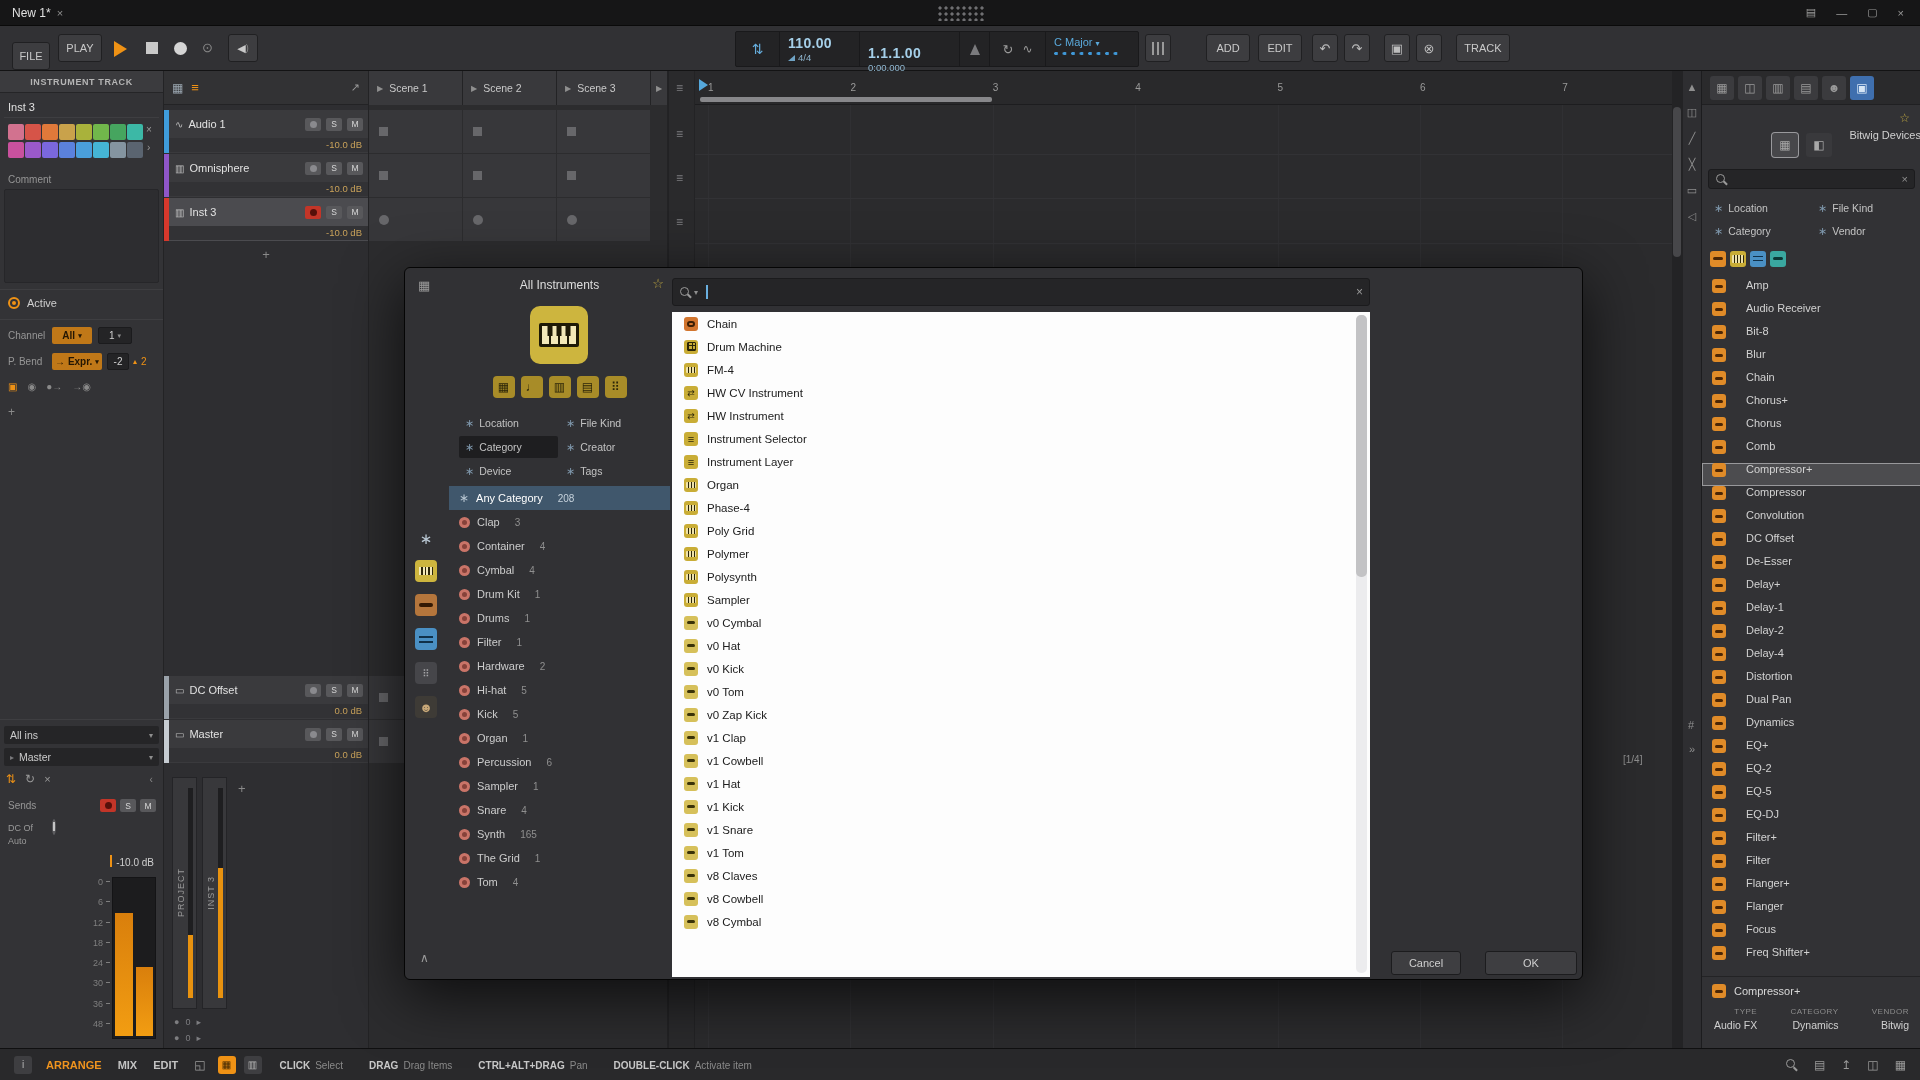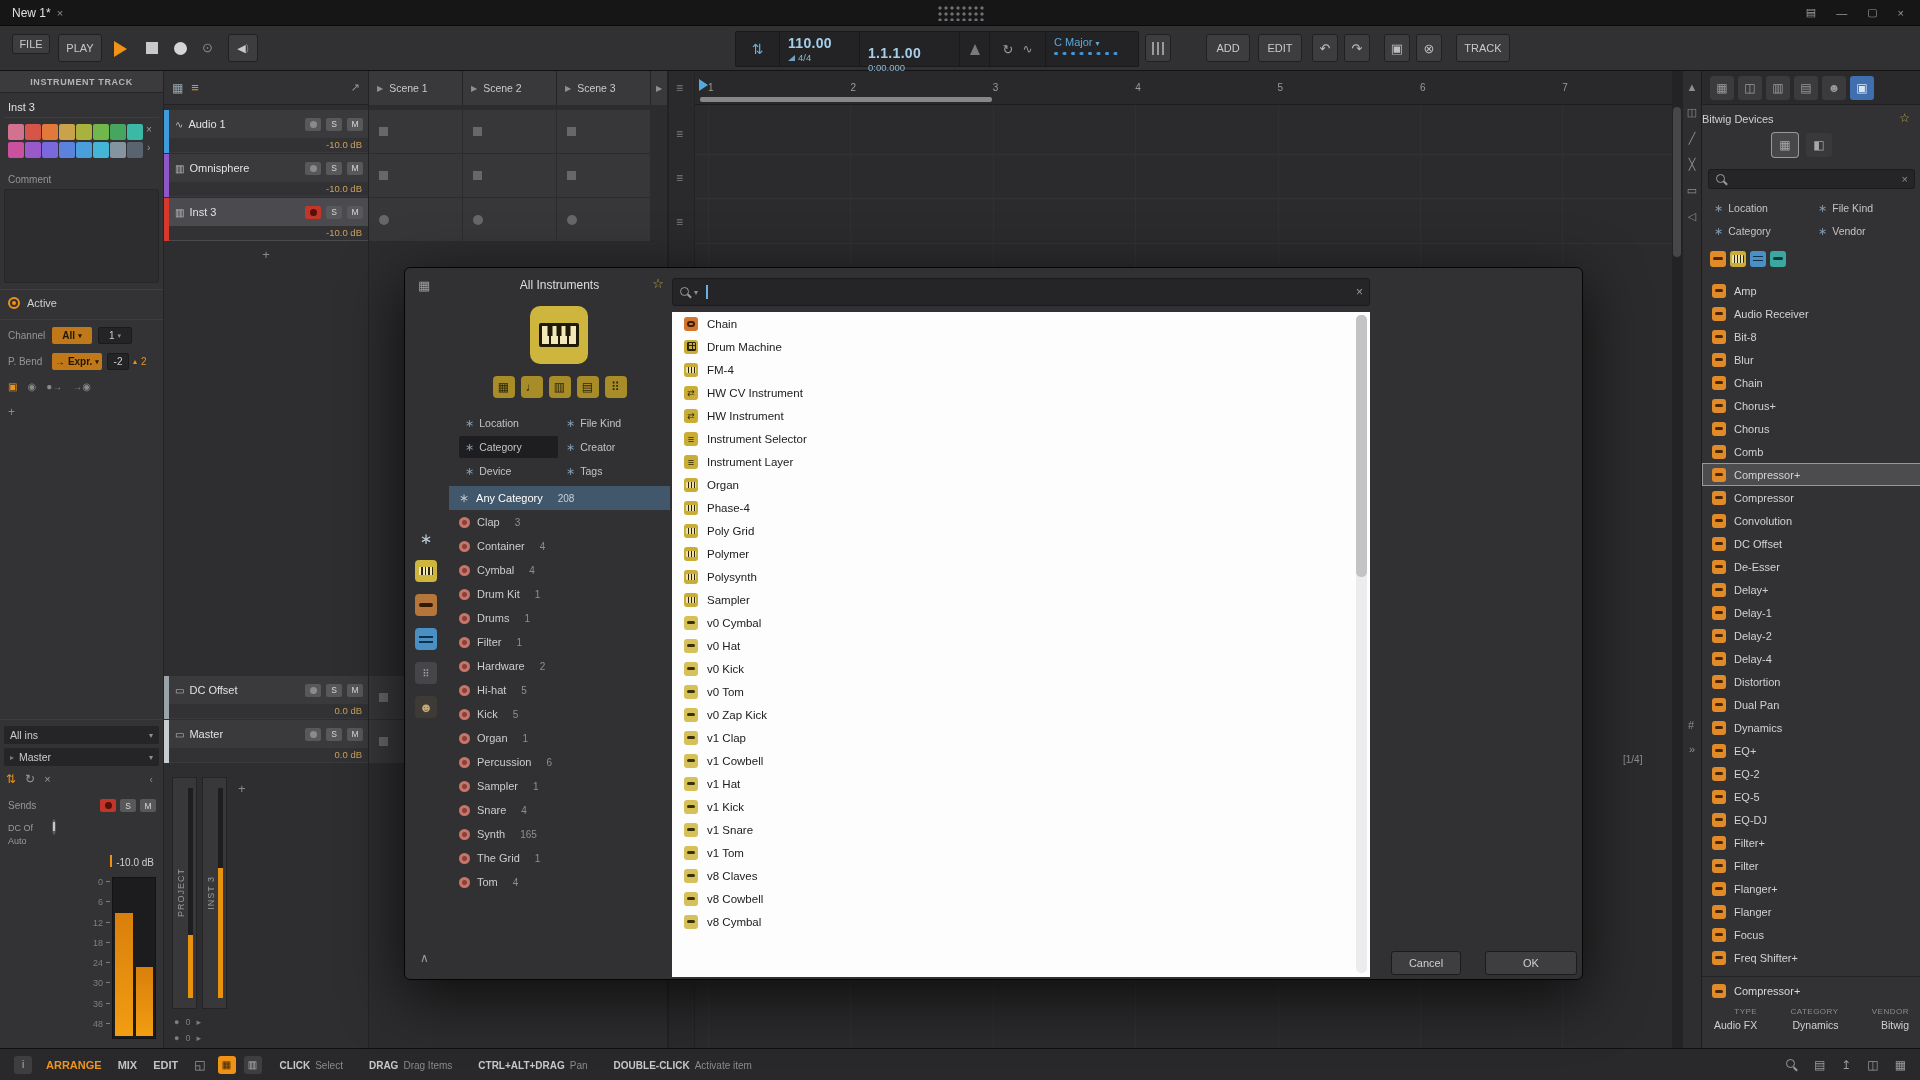--- a/index.html
+++ b/index.html
@@ -102,21 +102,21 @@
 
   
   .btab { width:24px; height:24px; border-radius:3px; background:#3b3b3e; display:flex; align-items:center; justify-content:center; color:#9a9a9a; font-size:12px; }
   .btab.blue { background:#3f6fae; color:#d5e5f5; }
   .btog { width:26px; height:24px; border-radius:3px; background:#39393c; display:flex; align-items:center; justify-content:center; color:#a8a8a8; font-size:12px; }
   .btog.on { background:#47474a; box-shadow:0 0 0 1px #99999c; }
   .searchbox { background:#252527; border:1px solid #1b1b1d; border-radius:3px; display:flex; align-items:center; padding:0 6px; gap:6px; }
   .ast { color:#7f98ad; font-size:11px; }
   .fcell { height:22px; display:flex; align-items:center; gap:5px; padding-left:6px; font-size:10.5px; color:#c3c3c3; }
   .fcell.on { background:#1e1e20; border-radius:2px; }
-  .brow { height:23px; display:flex; align-items:center; gap:8px; padding-left:10px; }
+  .brow { height:23px; display:flex; gap:20px; padding-left:10px; }
   .brow.sel { background:#4c4c4f; box-shadow:inset 0 0 0 1px #98989b; }
   .bname { font-size:11px; color:#d2d2d2; white-space:nowrap; }
   .fcol .l { font-size:8px; color:#8c8c8c; letter-spacing:.5px; }
   .fcol .v { font-size:10.5px; color:#d0d0d0; margin-top:3px; }
 
   
   .popup { background:#313134; border:1px solid #050505; border-radius:6px; box-shadow:0 16px 60px rgba(0,0,0,.7); z-index:50; }
   .devtab { width:22px; height:22px; border-radius:4px; display:flex; align-items:center; justify-content:center; position:relative; }
   .devtab.gold { background:#cdb53e; } .devtab.gold::after { content:""; position:absolute; left:4px; right:4px; top:7px; bottom:7px; background:repeating-linear-gradient(90deg,#f3e9b8 0 2px,#2b2508 2px 3.5px); }
   .devtab.samp { background:#b5763c; } .devtab.samp::after { content:""; position:absolute; left:4px; right:4px; top:8.5px; height:4px; border-radius:2px; background:#331904; }
@@ -160,21 +160,21 @@
     <div class="abs dots" style="left:938px;top:6px;width:46px;height:15px"></div>
     <div class="abs flex" style="right:16px;top:0;height:100%;gap:20px">
       <span class="wic">▤</span>
       <span class="wic">—</span>
       <span class="wic">▢</span>
       <span class="wic">×</span>
     </div>
   </div>
 
   <div class="abs transport" style="left:0;top:26px;width:1920px;height:45px">
-    <div class="btn abs" style="left:12px;top:8px;width:38px;height:20px">FILE</div>
+    <div class="btn abs" style="left:12px;top:16px;width:38px;height:28px">FILE</div>
     <div class="btn abs" style="left:58px;top:8px;width:44px;height:28px">PLAY</div>
     <span class="abs tri-play" style="left:114px;top:15px"></span>
     <span class="abs sq-stop" style="left:146px;top:16px"></span>
     <span class="abs c-rec" style="left:174px;top:16px"></span>
     <span class="abs" style="left:202px;top:14px;color:#8a8a8a;font-size:13px">⊙</span>
     <div class="btn abs" style="left:228px;top:8px;width:30px;height:28px">
         <span style="color:#c9c9c9;font-size:11px">◀</span>
         <span style="color:#8a8a8a;font-size:9px">)</span>
       </div>
 
@@ -575,21 +575,21 @@
 
     <div class="abs" style="left:1701px;top:0;width:219px;height:977px;background:#323235;border-left:1px solid #1c1c1e">
       <div class="flex" style="height:34px;padding:0 8px;gap:4px;background:#2a2a2c;border-bottom:1px solid #202022">
         <span class="btab">▦</span>
         <span class="btab">◫</span>
         <span class="btab">▥</span>
         <span class="btab">▤</span>
         <span class="btab">☻</span>
         <span class="btab blue">▣</span>
       </div>
-      <div class="abs" style="left:0;top:42px;width:219px;text-align:left;font-size:11px;color:#d0d0d0">Bitwig Devices</div>
+      <div class="abs" style="left:0;top:58px;width:219px;text-align:right;font-size:11px;color:#d0d0d0">Bitwig Devices</div>
       <span class="abs" style="right:10px;top:40px;color:#b9a23f;font-size:12px">☆</span>
       <div class="abs flex" style="left:70px;top:62px;gap:8px">
         <span class="btog on">▦</span>
         <span class="btog">◧</span>
       </div>
       <div class="abs searchbox" style="left:6px;top:98px;width:207px;height:20px">
         <span class="mag"></span>
         <span style="margin-left:auto;color:#8f8f8f;font-size:11px">×</span>
       </div>
       <div class="abs" style="left:6px;top:126px;width:207px;display:grid;grid-template-columns:1fr 1fr;gap:1px">

